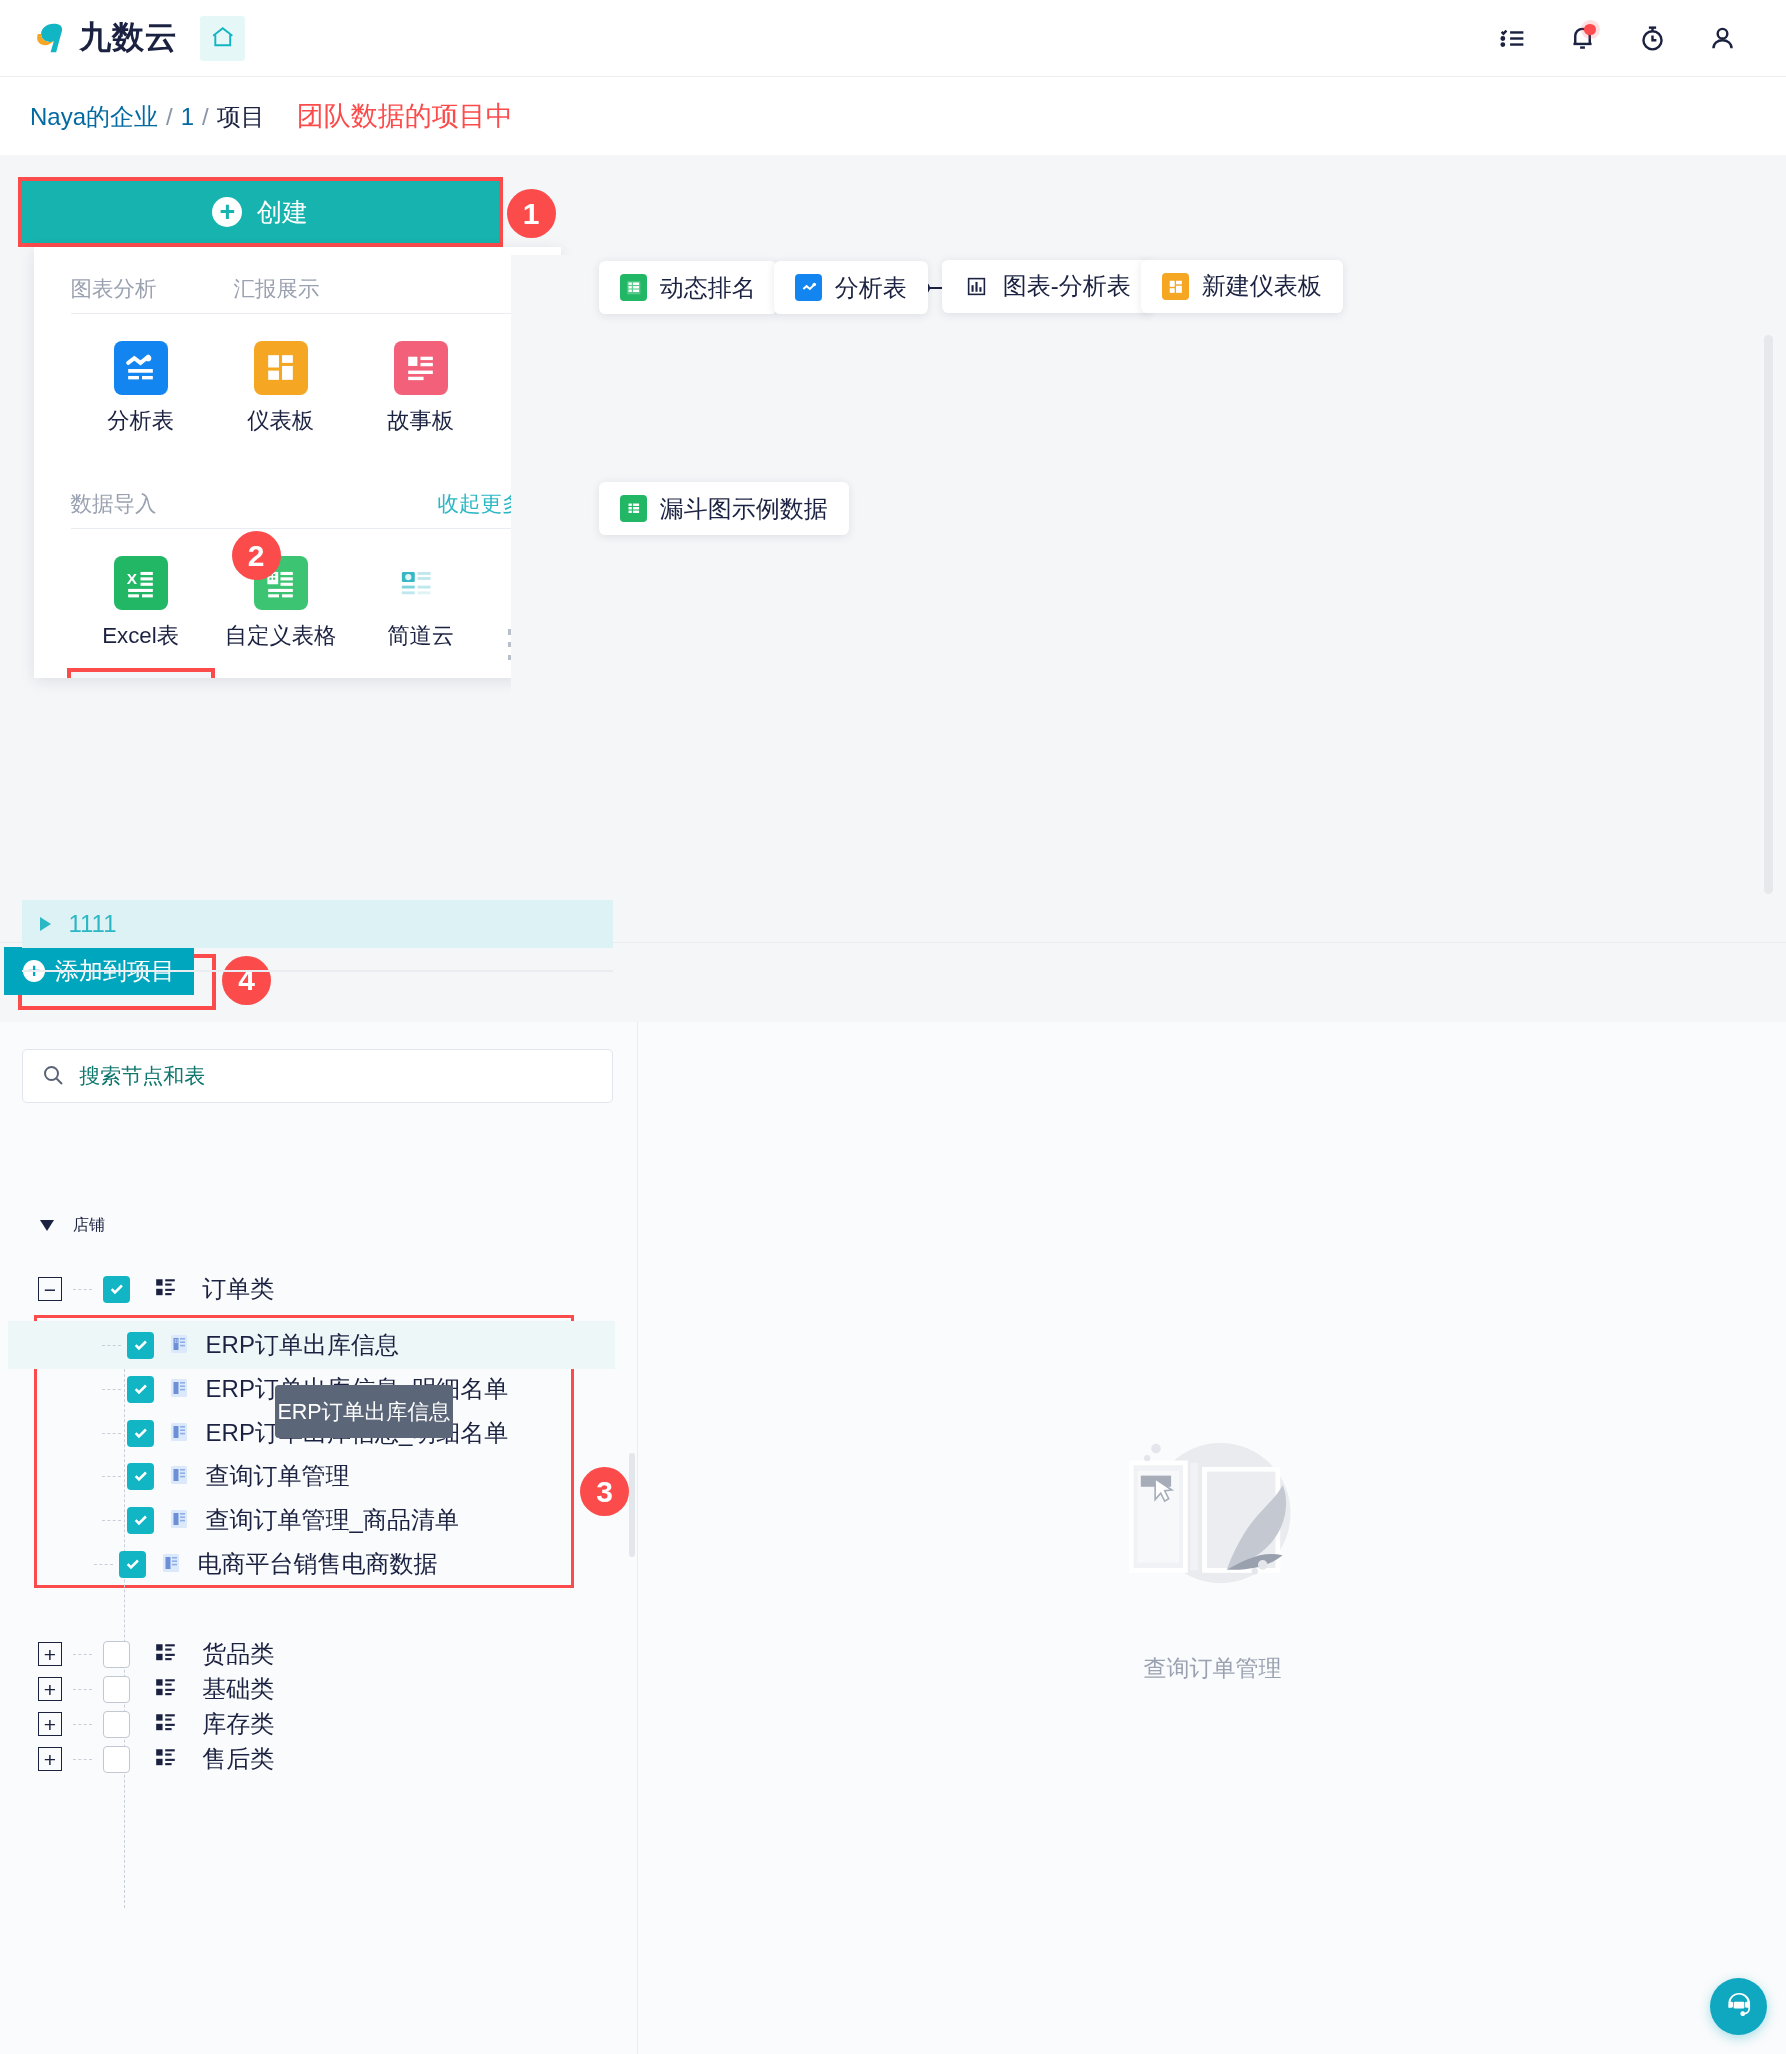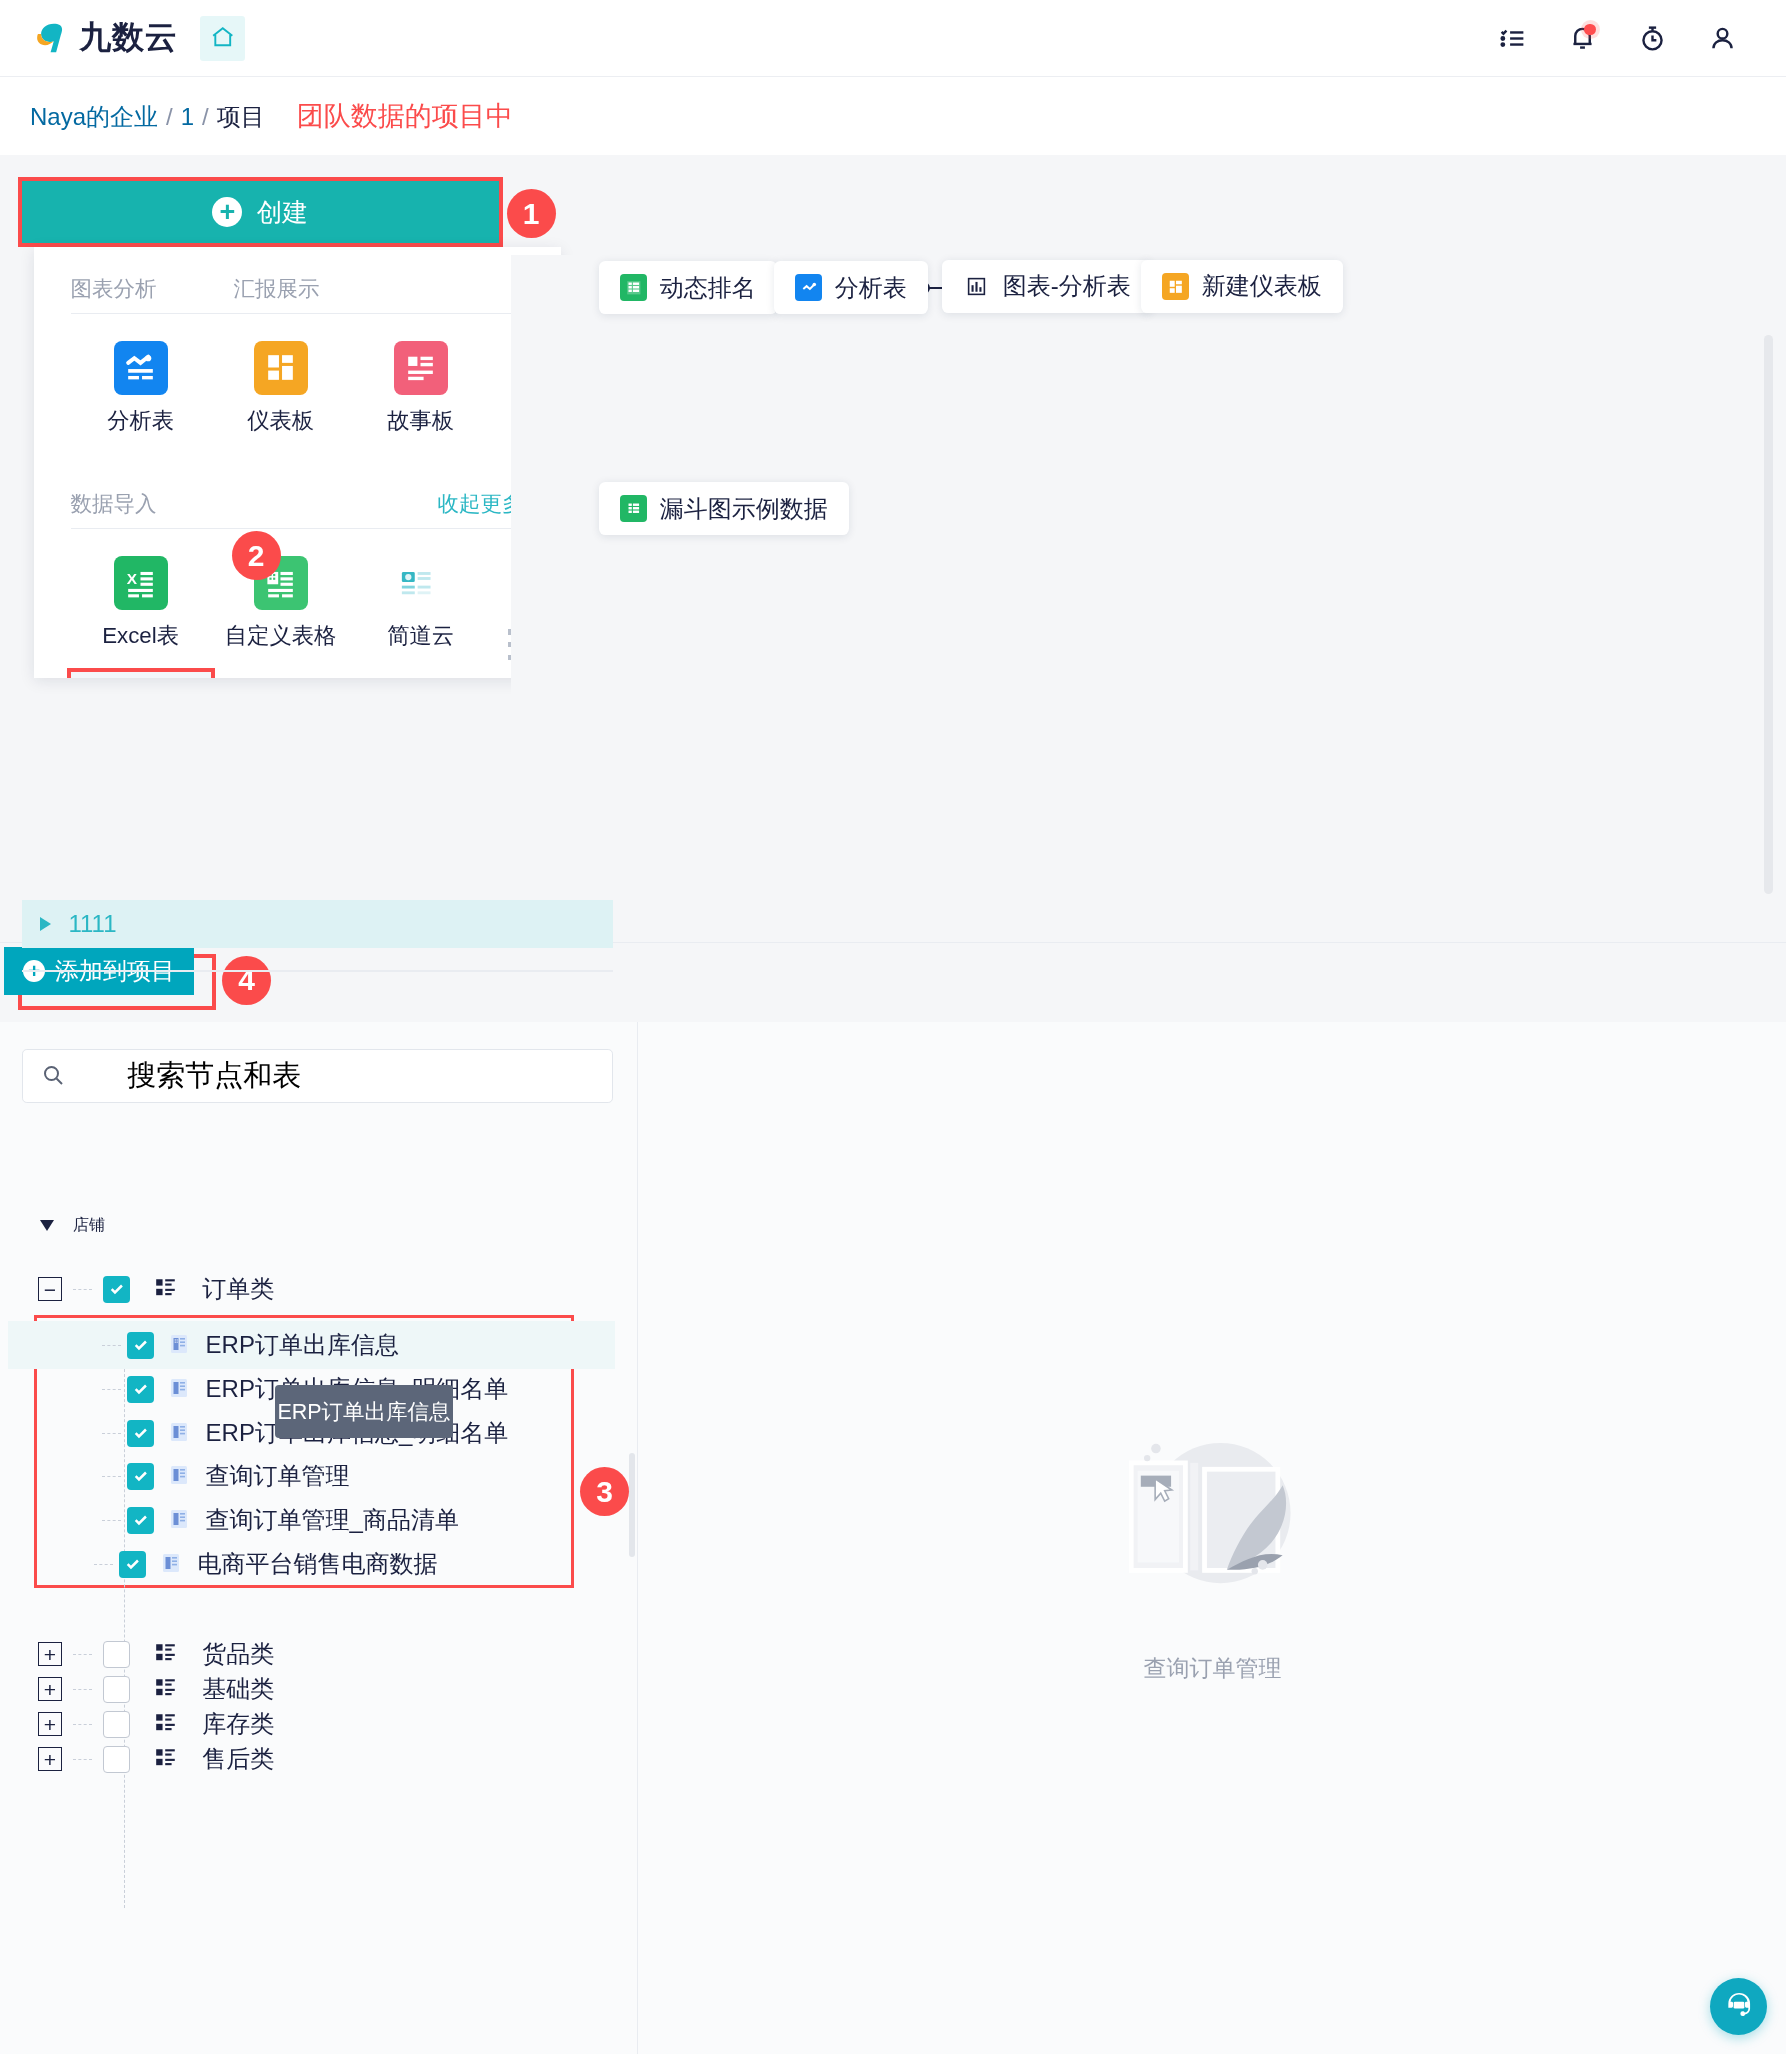--- a/index.html
+++ b/index.html
@@ -110,21 +110,21 @@
 
   
   .lower{position:absolute;left:0;top:1022px;width:1786px;height:1033px;background:#fafbfc;}
   .lower-left{position:absolute;left:0;top:0;width:638px;height:1033px;background:#fafbfc;border-right:0.8px solid #e9ecf1;}
   .lower-right{position:absolute;left:639px;top:0;width:1147px;height:1033px;background:#fafbfc;}
 
   .search-box{
     position:absolute;left:22.3px;top:27px;width:591px;height:54px;background:#fff;
     border:0.8px solid #e2e6ec;border-radius:4.8px;display:flex;align-items:center;gap:14.4px;padding:0 17.6px;
   }
-  .search-ph{font-size:29px;color:#000000;margin-left:48px;}
+  .search-ph{font-size:21px;color:#0f766e;}
 
   .row-1111{
     position:absolute;left:22.3px;top:900px;width:591px;height:48px;background:#ddf2f4;
     display:flex;align-items:center;gap:17.6px;padding-left:17.6px;
   }
   .tri{width:0;height:0;border-left:11.2px solid #2bb7c4;border-top:7.2px solid transparent;border-bottom:7.2px solid transparent;}
   .tri-down{width:0;height:0;border-top:11.2px solid #1b2140;border-left:7.2px solid transparent;border-right:7.2px solid transparent;}
   .row-1111 span{font-size:24px;color:#2bb7c4;}
   .divider{position:absolute;left:22.3px;top:970px;width:591px;height:1.6px;background:#e9ecf1;}
 

